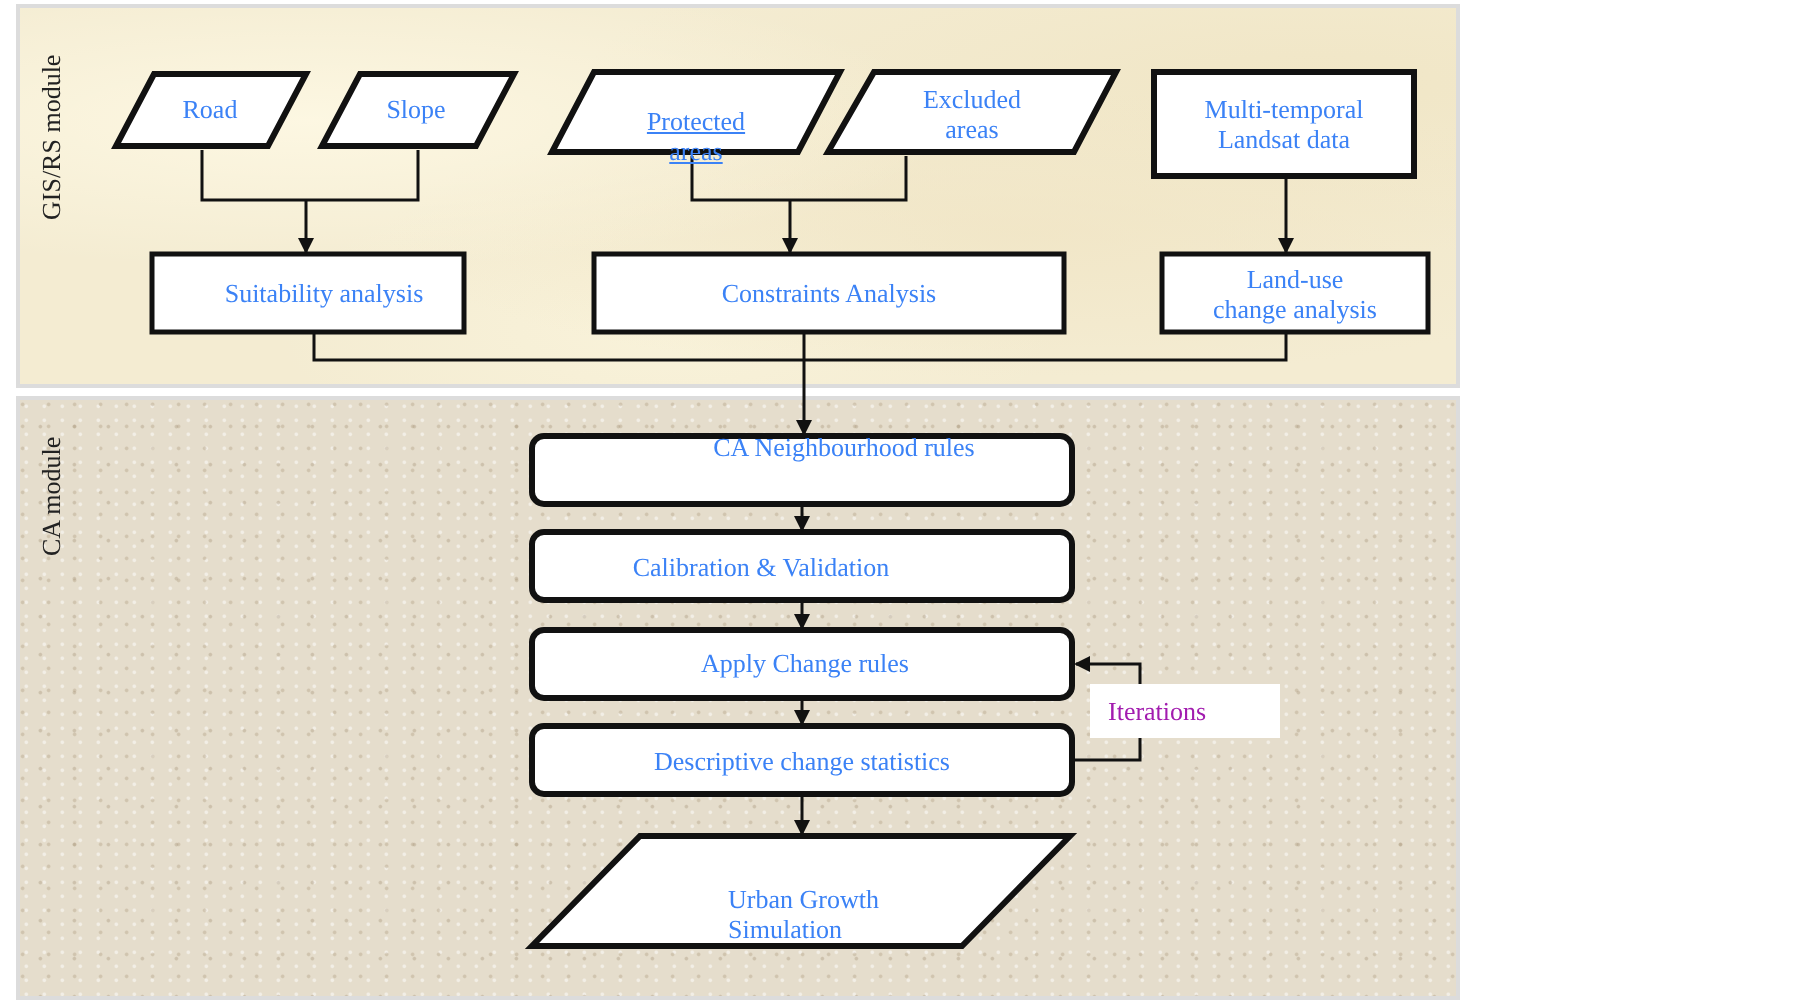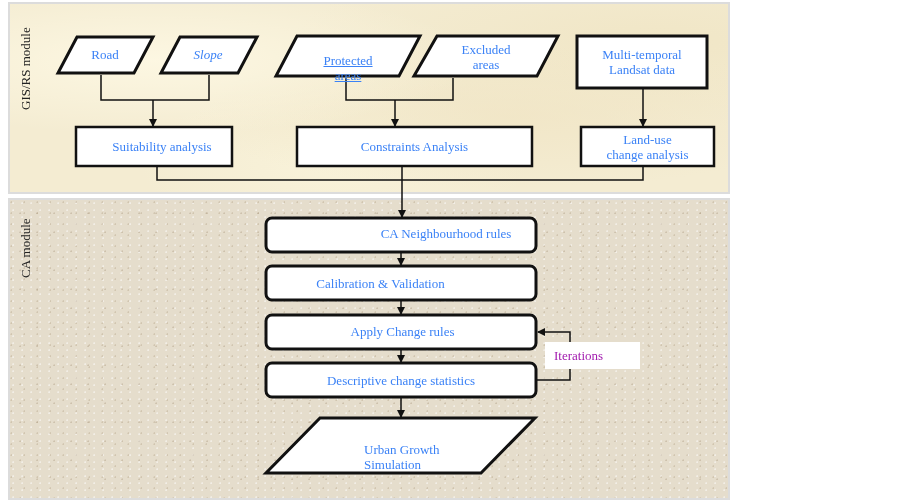--- a/index.html
+++ b/index.html
@@ -82,27 +82,27 @@
   <line x1="401" y1="398" x2="401" y2="417" stroke="#111" stroke-width="1.5" marker-end="url(#arrow)"></line>
 
   <polyline points="537,380 570,380 570,332 538,332" fill="none" stroke="#111" stroke-width="1.5" marker-end="url(#arrow)"></polyline>
 
   <polygon points="320,418 535,418 481,473 266,473" fill="#fff" stroke="#111" stroke-width="3"></polygon>
 </svg>
 
 <div class="iter-box">Iterations</div>
 
 <div class="txt" style="left:72px;top:47px;width:66px;">Road</div>
-<div class="txt" style="left:175px;top:47px;width:66px;font-style:italic;">Slope</div>
+<div class="txt" style="left:175px;top:47px;width:66px;">Slope</div>
 <div class="txt" style="left:300px;top:53px;width:96px;text-decoration:underline;"><span>Protected</span><br><span>areas</span></div>
 <div class="txt" style="left:438px;top:42px;width:96px;"><span>Excluded</span><br><span>areas</span></div>
 <div class="txt" style="left:577px;top:47px;width:130px;"><span>Multi-temporal</span><br><span>Landsat data</span></div>
 
 <div class="txt" style="left:76px;top:139px;width:172px;">Suitability analysis</div>
 <div class="txt" style="left:297px;top:139px;width:235px;">Constraints Analysis</div>
 <div class="txt" style="left:581px;top:132px;width:133px;"><span>Land-use</span><br><span>change analysis</span></div>
 
-<div class="txt" style="left:266px;top:226px;width:312px;margin-left:24px;">CA Neighbourhood rules</div>
+<div class="txt" style="left:266px;top:216px;width:312px;">CA Neighbourhood rules</div>
 <div class="txt" style="left:266px;top:276px;width:229px;text-align:center;">Calibration &amp; Validation</div>
 <div class="txt" style="left:266px;top:324px;width:273px;">Apply Change rules</div>
 <div class="txt" style="left:266px;top:373px;width:270px;">Descriptive change statistics</div>
 
 <div class="txt" style="left:364px;top:426px;text-align:left;margin-top:16px;"><span>Urban Growth</span><br><span>Simulation</span></div>
 
 </body></html>

